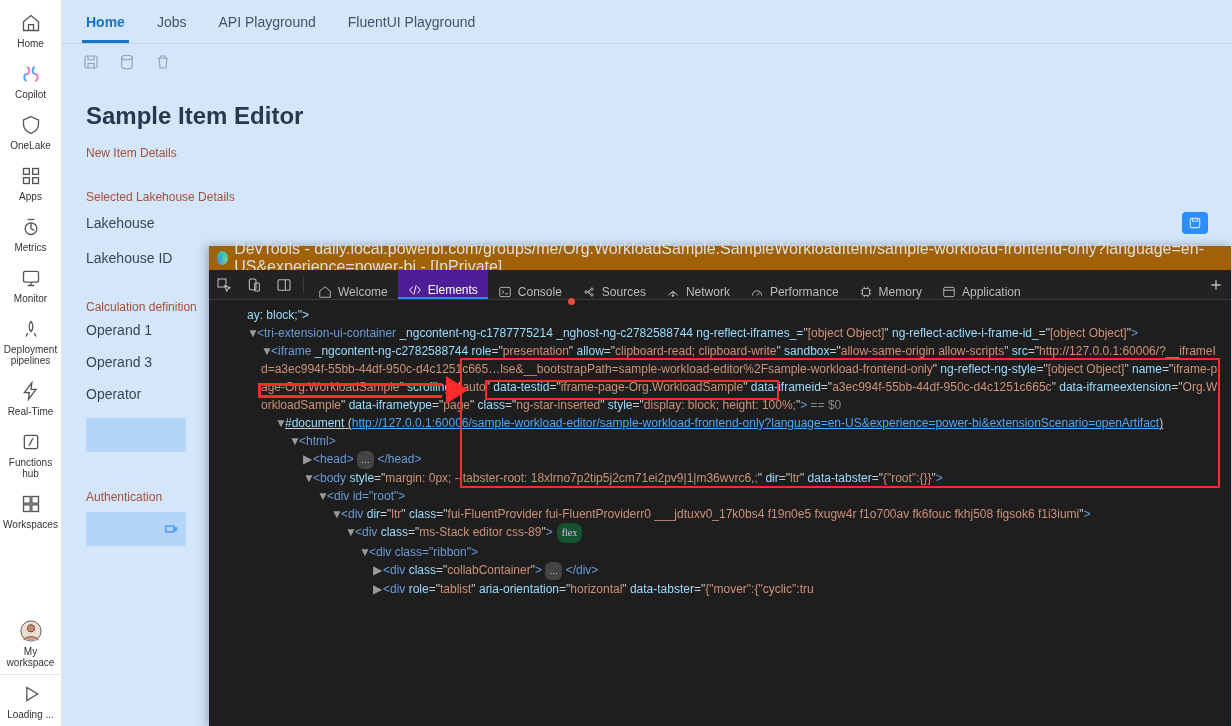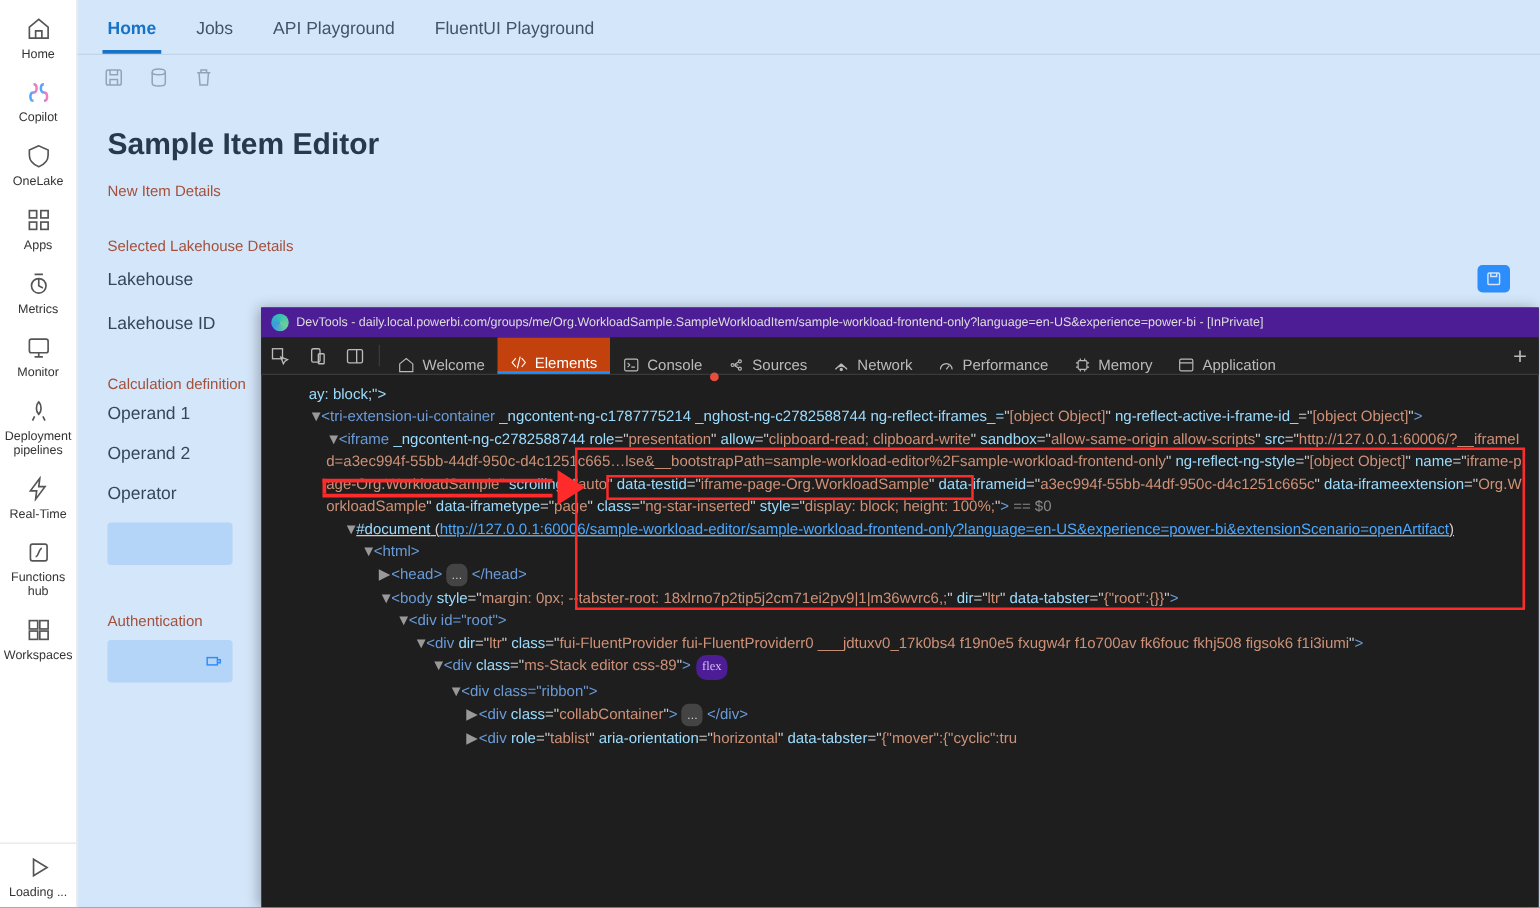--- a/index.html
+++ b/index.html
@@ -29,37 +29,37 @@
   .row .label { width: 140px; }
   .row .val { color:#555; }
   .save-btn { width:26px; height:22px; border-radius:4px; background:#2a8dff; display:inline-flex; align-items:center; justify-content:center; margin-left:8px; }
   .wide-input { height: 34px; background:#d6e9fb; border:none; border-radius:3px; width:100px; }
 
   
   .blue-overlay { position:absolute; left:62px; top:0; right:0; bottom:0; background: rgba(60,140,230,0.22); pointer-events:none; }
 
   
   .devtools { position:absolute; left:209px; top:246px; width:1022px; height:480px; background:#1e1e1e; color:#ccc; font-family: Consolas, "Courier New", monospace; font-size:12px; box-shadow: -2px 0 10px rgba(0,0,0,.3); display:flex; flex-direction:column; }
-  .dt-title { height:24px; background:#4c1d95; display:flex; align-items:center; padding:0 8px; font-family:"Segoe UI"; font-size:10px; color:#ddd; }
+  .dt-title { height:24px; background:#a16207; display:flex; align-items:center; padding:0 8px; font-family:"Segoe UI"; font-size:16px; color:#ddd; }
   .dt-title .edge { width:14px; height:14px; border-radius:50%; background: conic-gradient(#37c2b1, #6ecf9a, #3a9be0, #37c2b1); margin-right:6px; }
   .dt-tabs { height:30px; background:#222; display:flex; align-items:stretch; border-bottom:1px solid #3a3a3a; }
   .dt-iconbtn { width:30px; display:flex; align-items:center; justify-content:center; color:#bbb; cursor:pointer; }
   .dt-sep { width:1px; background:#3a3a3a; margin:6px 4px; }
   .dt-tab { display:flex; align-items:flex-end; padding:0 10px; gap:6px; color:#bbb; font-family:"Segoe UI"; font-size:12px; cursor:pointer; }
-  .dt-tab.active { background:#c2410c; color:#fff; border-bottom:2px solid #1e90ff; }
+  .dt-tab.active { background:#4c1d95; color:#fff; border-bottom:2px solid #1e90ff; }
   .dt-tab svg { width:14px; height:14px; }
   .dt-plus { margin-left:auto; }
 
   .dt-body { flex:1; overflow:auto; padding:6px 10px 10px 10px; line-height:18px; }
   .tok-tag { color:#6a9bd8; }
   .tok-attr { color:#9cdcfe; }
   .tok-val { color:#ce9178; }
   .tok-link { color:#4aa8ff; text-decoration:underline; }
   .tok-gray { color:#888; }
-  .flex-badge { display:inline-block; background:#4c1d95; color:#d8bffb; font-size:10px; padding:1px 5px; border-radius:8px; margin-left:4px; font-family:"Segoe UI"; }
+  .flex-badge { display:inline-block; background:#14532d; color:#d8bffb; font-size:10px; padding:1px 5px; border-radius:8px; margin-left:4px; font-family:"Segoe UI"; }
   .ellipsis-dots { display:inline-block; background:#444; color:#ddd; font-size:9px; padding:0 4px; border-radius:6px; }
 
   .dt-line { white-space: pre-wrap; word-break: break-all; }
   .indent2 { padding-left: 28px; }
   .indent3 { padding-left: 42px; }
   .indent4 { padding-left: 56px; text-decoration: underline; }
   .indent5 { padding-left: 70px; }
   .indent6 { padding-left: 84px; }
   .indent7 { padding-left: 98px; }
   .indent8 { padding-left: 112px; }
@@ -176,20 +176,30 @@
         <svg viewBox="0 0 24 24" width="20" height="20" fill="none" stroke="currentColor" stroke-width="1.6">
           <rect x="3" y="3" width="8" height="8"></rect>
           <rect x="13" y="3" width="8" height="8"></rect>
           <rect x="3" y="13" width="8" height="8"></rect>
           <rect x="13" y="13" width="8" height="8"></rect>
         </svg>
       </span>
     <span>Workspaces</span>
   </div>
   <div class="rail-spacer"></div>
+  <div class="rail-item">
+    <span class="icon">
+        <svg viewBox="0 0 24 24" width="22" height="22">
+          <circle cx="12" cy="12" r="11" fill="#f0ddd0"></circle>
+          <circle cx="12" cy="9" r="4" fill="#c98b6a"></circle>
+          <path d="M4 22c1-5 15-5 16 0" fill="#d49e82"></path>
+        </svg>
+      </span>
+    <span style="text-align:center;line-height:11px">My workspace</span>
+  </div>
   <div class="rail-item rail-bottom">
     <span class="icon">
         <svg viewBox="0 0 24 24" width="20" height="20" fill="none" stroke="currentColor" stroke-width="1.6">
           <path d="M7 4v16l13-8z"></path>
         </svg>
       </span>
     <span>Loading ...</span>
   </div>
 </div>
 
@@ -230,21 +240,21 @@
     </div>
     <div class="row">
       <div class="label">Lakehouse ID</div>
     </div>
     <div style="height:10px"></div>
     <div class="section-label">Calculation definition</div>
     <div class="row">
         <div class="label">Operand 1</div>
       </div>
     <div class="row">
-        <div class="label">Operand 2</div>
+        <div class="label">Operand 3</div>
       </div>
     <div class="row">
         <div class="label">Operator</div>
       </div>
     <div class="row">
         <div class="wide-input"></div>
       </div>
     <div style="height:14px"></div>
     <div class="section-label">Authentication</div>
     <div class="row">

